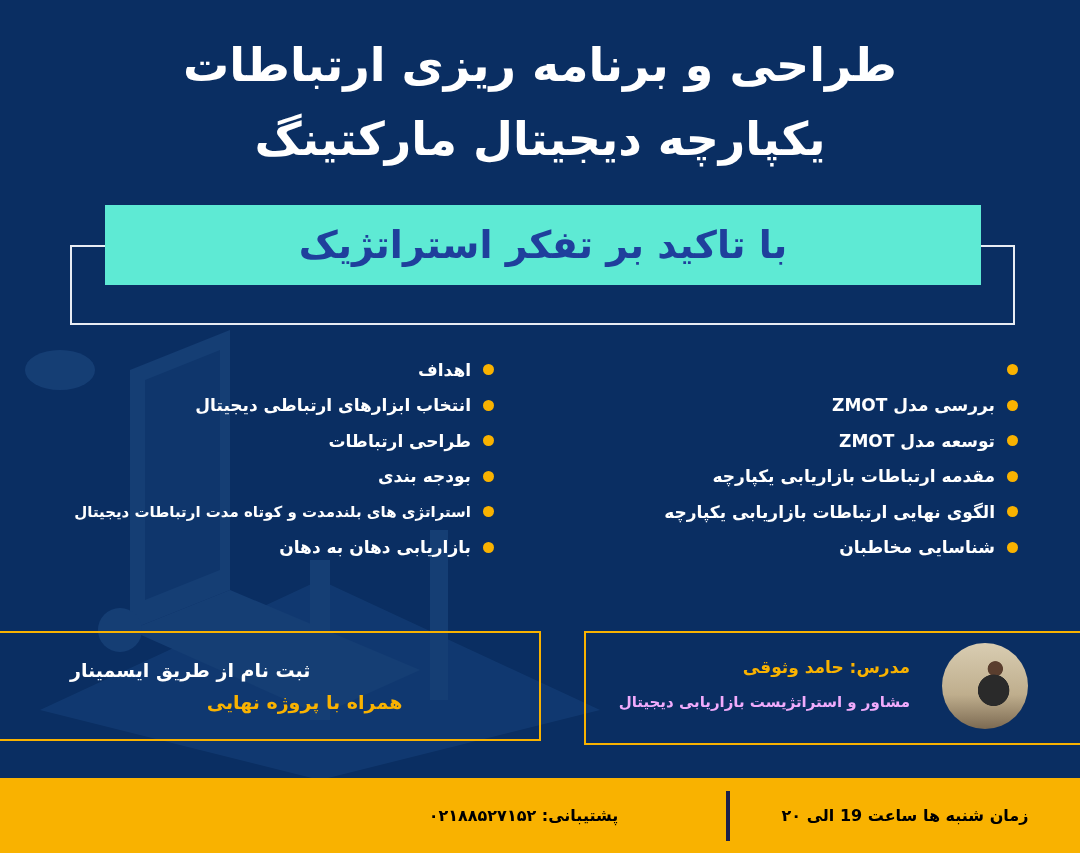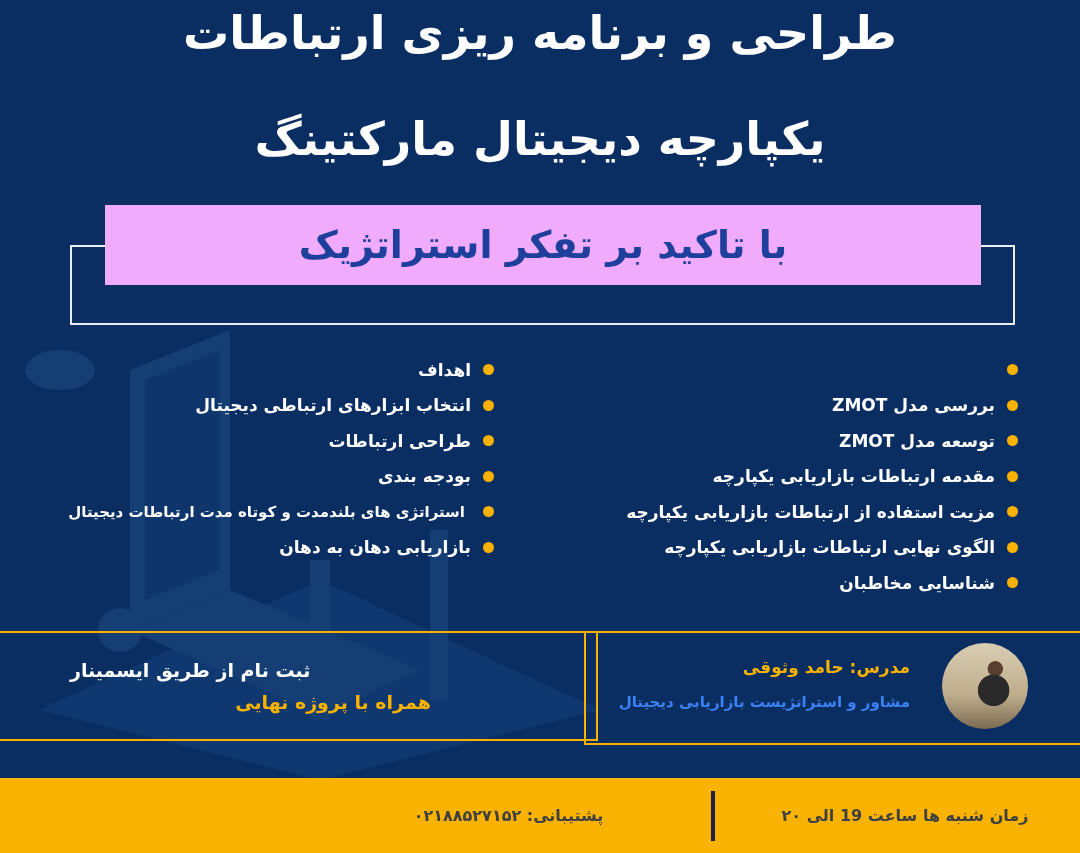--- a/index.html
+++ b/index.html
@@ -13,46 +13,46 @@
     }
     .bg-illustration {
       position: absolute; left: 0; top: 330px; width: 600px; height: 450px;
       pointer-events: none; opacity: 0.35;
     }
     .title {
       position: absolute; left: 80px; width: 920px; text-align: center;
       font-weight: bold; font-size: 46px; letter-spacing: 1px; color: #fff;
       font-family: "DejaVu Sans", sans-serif;
     }
-    .title.l1 { top: 6px; }
+    .title.l1 { top: 38px; }
     .title.l2 { top: 112px; }
     .frame {
       position: absolute; left: 70px; top: 245px; width: 945px; height: 80px;
       border: 2px solid #e8ecf3; border-top: none;
     }
     .frame-top-left { position: absolute; left: 70px; top: 245px; width: 36px; height: 2px; background: #e8ecf3; }
     .frame-top-right { position: absolute; left: 980px; top: 245px; width: 35px; height: 2px; background: #e8ecf3; }
     .subtitle-band {
       position: absolute; left: 105px; top: 205px; width: 876px; height: 80px;
-      background: #f0abfc; display: flex; align-items: center; justify-content: center;
+      background: #5eead4; display: flex; align-items: center; justify-content: center;
       font-size: 38px; font-weight: bold; color: #1f3f9c;
     }
     .topics { position: absolute; top: 352px; list-style: none; text-align: right; }
     .topics.right { right: 62px; }
     .topics.left { right: 586px; }
     .topic {
       display: flex; align-items: center; height: 35.5px;
       font-size: 17px; font-weight: bold; color: #ffffff; white-space: nowrap;
     }
     .bullet {
       width: 11px; height: 11px; border-radius: 50%; background: #f9b200;
       margin-left: 12px; flex: 0 0 auto;
     }
     .reg-box {
-      position: absolute; left: 0; top: 631px; width: 598px; height: 110px;
+      position: absolute; left: 0; top: 631px; width: 541px; height: 110px;
       border: 2px solid #f9b200; border-left: none;
       display: flex; flex-direction: column; justify-content: center; align-items: flex-end;
       padding-left: 70px;
     }
     .reg-line1 { font-size: 19px; font-weight: bold; color: #ffffff; margin-bottom: 10px; text-align: left; width: 100%; }
     .reg-line2 { font-size: 19px; font-weight: bold; color: #f9b200; text-align: center; width: 100%; }
     .teacher-box {
       position: absolute; left: 584px; top: 631px; width: 496px; height: 114px;
       border: 2px solid #f9b200; border-right: none;
     }
@@ -60,28 +60,28 @@
       position: absolute; right: 52px; top: 10px; width: 86px; height: 86px; border-radius: 50%;
       background: radial-gradient(circle at 60% 55%, #2a2a2a 0 22%, transparent 23%),
                   radial-gradient(circle at 62% 30%, #5a3e2e 0 9%, transparent 10%),
                   linear-gradient(180deg, #d9cdb2 0%, #bfae8d 60%, #7c6a52 100%);
       overflow: hidden;
     }
     .teacher-name {
       position: absolute; right: 170px; top: 24px; font-size: 17px; font-weight: bold; color: #f9b200;
     }
     .teacher-role {
-      position: absolute; right: 170px; top: 60px; font-size: 15px; font-weight: bold; color: #3b82f6;
+      position: absolute; right: 170px; top: 60px; font-size: 15px; font-weight: bold; color: #f0abfc;
     }
     .footer {
       position: absolute; left: 0; top: 778px; width: 1080px; height: 75px;
       background: #f9b200; display: flex; align-items: center; color: #111;
     }
     .footer-cell {
-      flex: 1; text-align: center; font-size: 16px; font-weight: bold; color: #404040; margin-left: 15px;
+      flex: 1; text-align: center; font-size: 16px; font-weight: bold; color: #000000;
     }
     .footer-cell.c1 { flex: 0 0 350px; }
     .footer-cell.c2 { flex: 0 0 325px; }
     .footer-cell.c3 { flex: 0 0 405px; }
     .divider { width: 2px; height: 50px; background: #1c1f4a; }
   </style>
 </head>
 <body>
 
 <svg class="bg-illustration" viewBox="0 0 600 450">
@@ -116,24 +116,20 @@
   <li class="topic">
       <span class="bullet"></span>
       <span>توسعه مدل ZMOT</span>
     </li>
   <li class="topic">
       <span class="bullet"></span>
       <span>مقدمه ارتباطات بازاریابی یکپارچه</span>
     </li>
   <li class="topic">
       <span class="bullet"></span>
-      <span>مزیت استفاده از ارتباطات بازاریابی یکپارچه</span>
-    </li>
-  <li class="topic">
-      <span class="bullet"></span>
       <span>الگوی نهایی ارتباطات بازاریابی یکپارچه</span>
     </li>
   <li class="topic">
       <span class="bullet"></span>
       <span>شناسایی مخاطبان</span>
     </li>
 </ul>
 
 <ul class="topics left">
   <li class="topic">
@@ -145,21 +141,21 @@
       <span>انتخاب ابزارهای ارتباطی دیجیتال</span>
     </li>
   <li class="topic">
       <span class="bullet"></span>
       <span>طراحی ارتباطات</span>
     </li>
   <li class="topic">
       <span class="bullet"></span>
       <span>بودجه بندی</span>
     </li>
-  <li class="topic" style="font-size:15px;gap:6px;">
+  <li class="topic" style="font-size:15px;">
       <span class="bullet"></span>
       <span>استراتژی های بلندمدت و کوتاه مدت ارتباطات دیجیتال</span>
     </li>
   <li class="topic">
       <span class="bullet"></span>
       <span>بازاریابی دهان به دهان</span>
     </li>
 </ul>
 
 <div class="reg-box">

